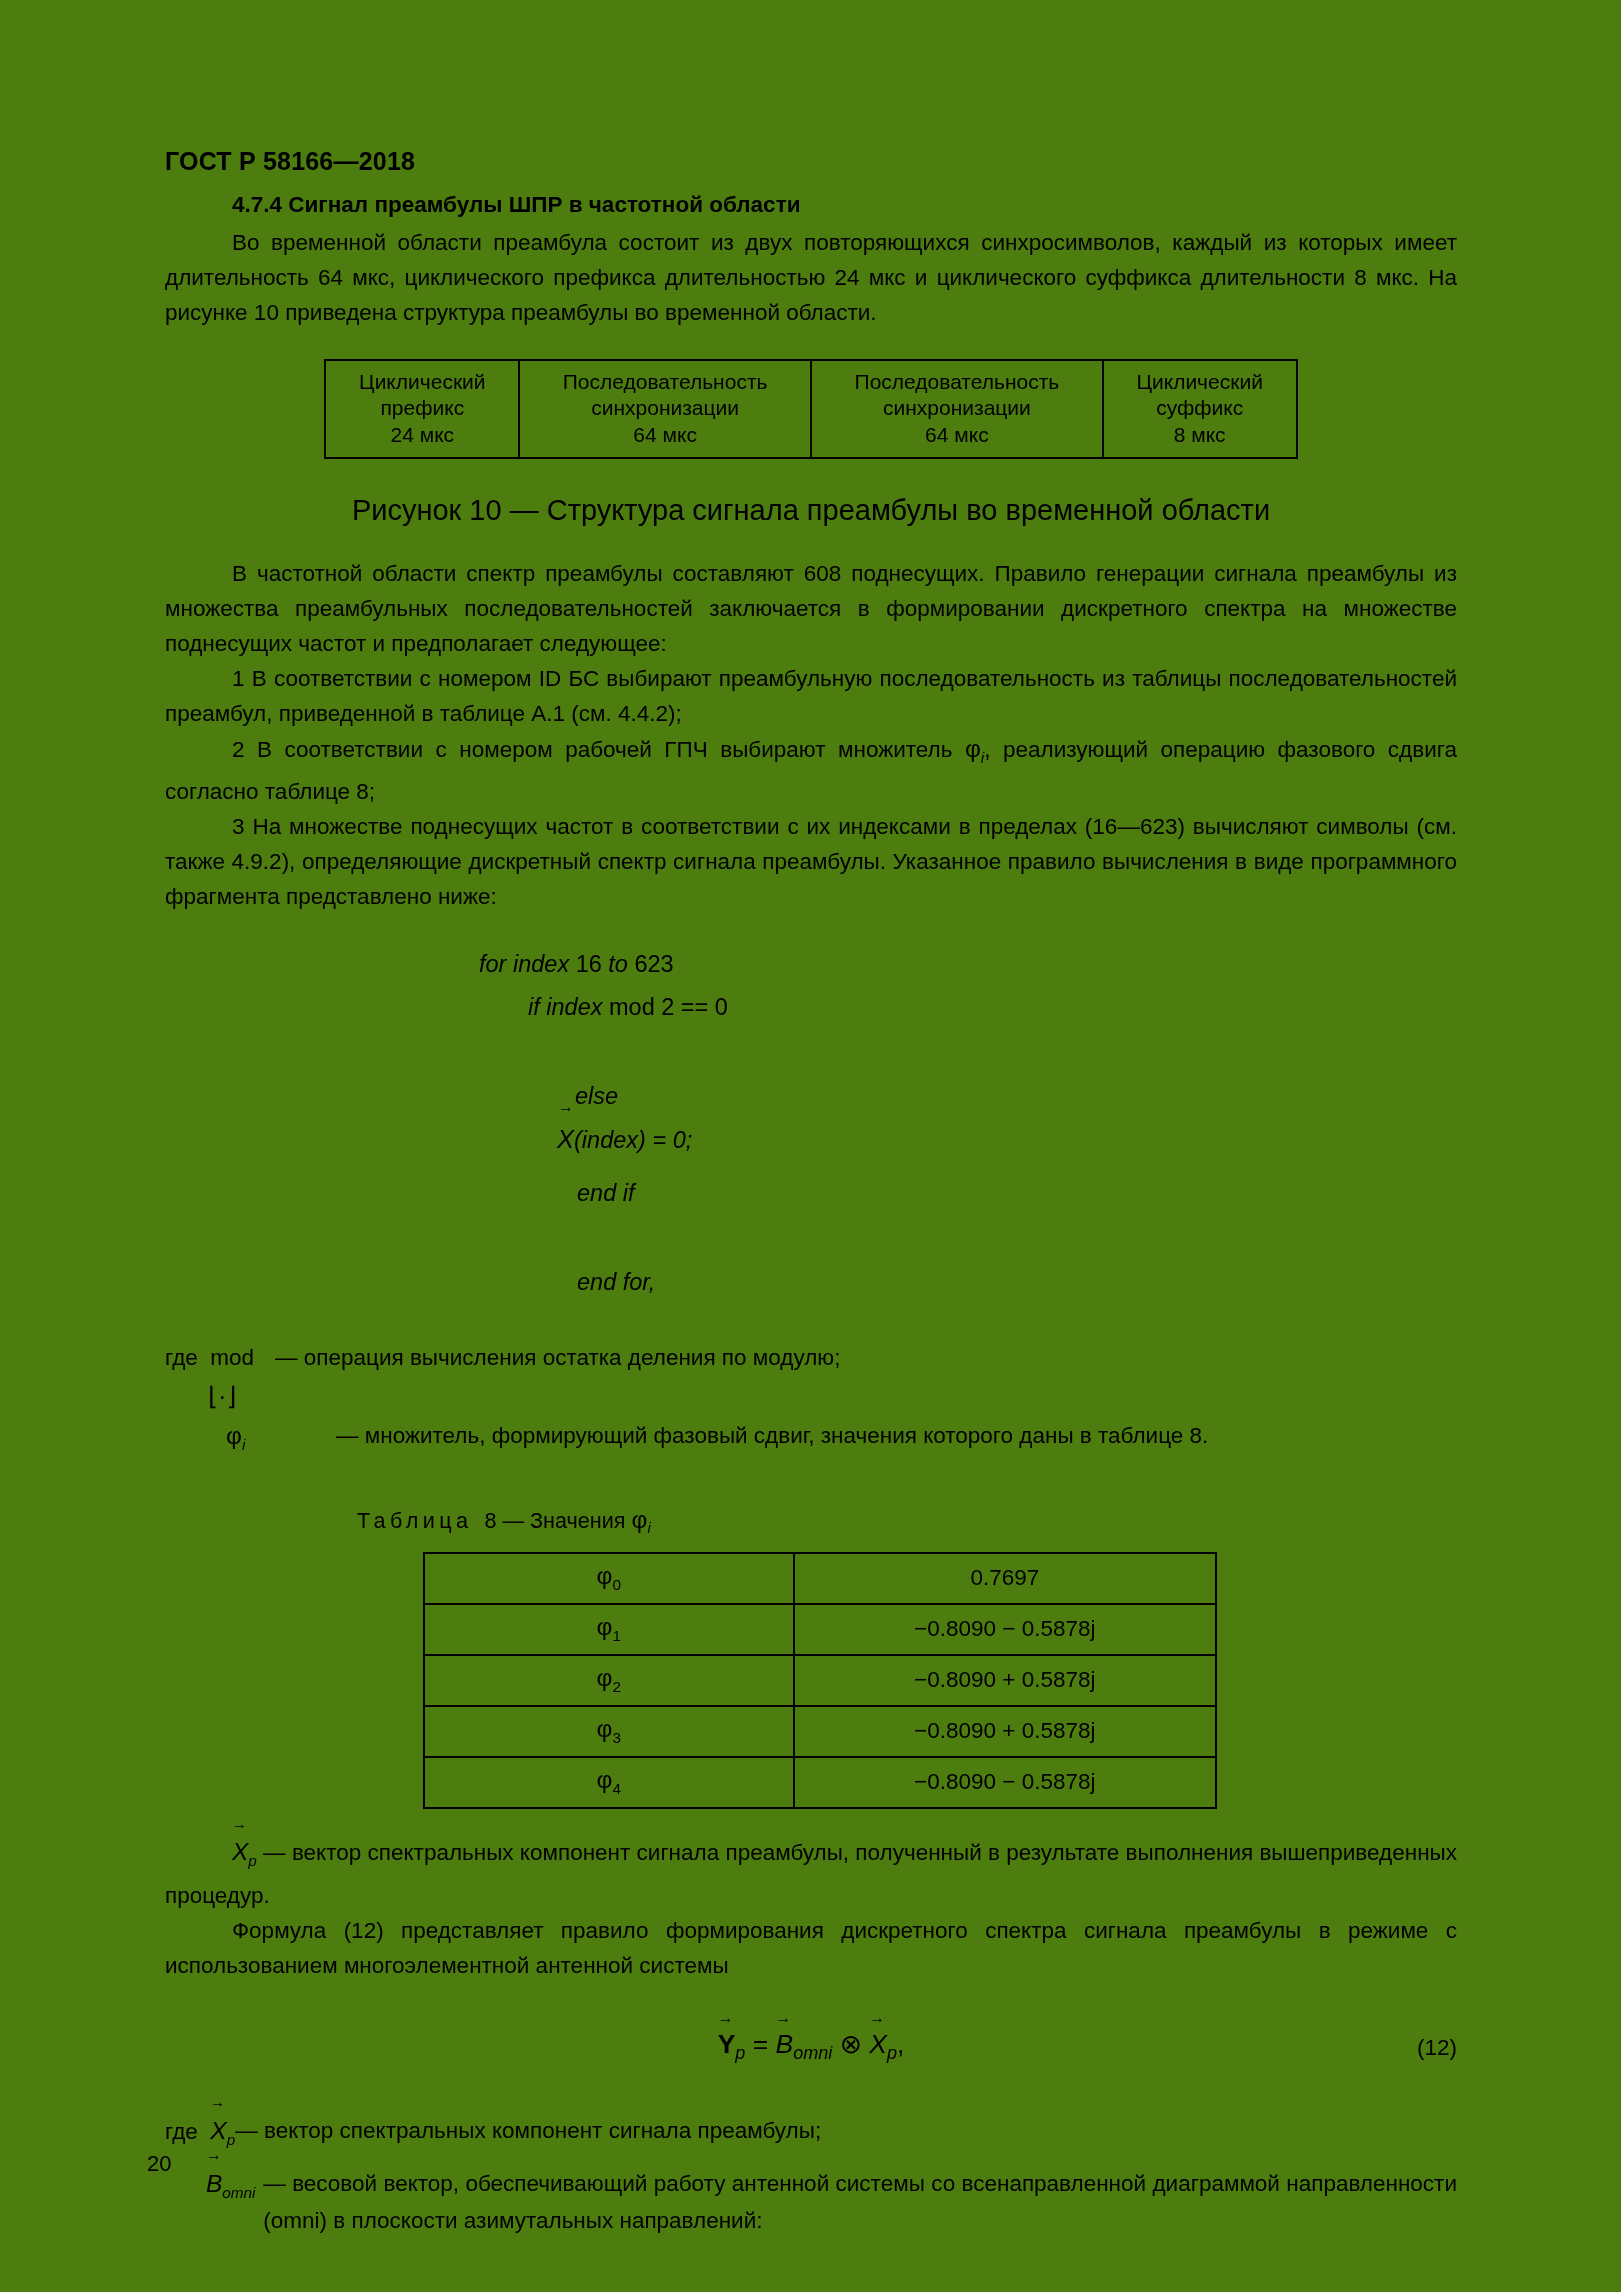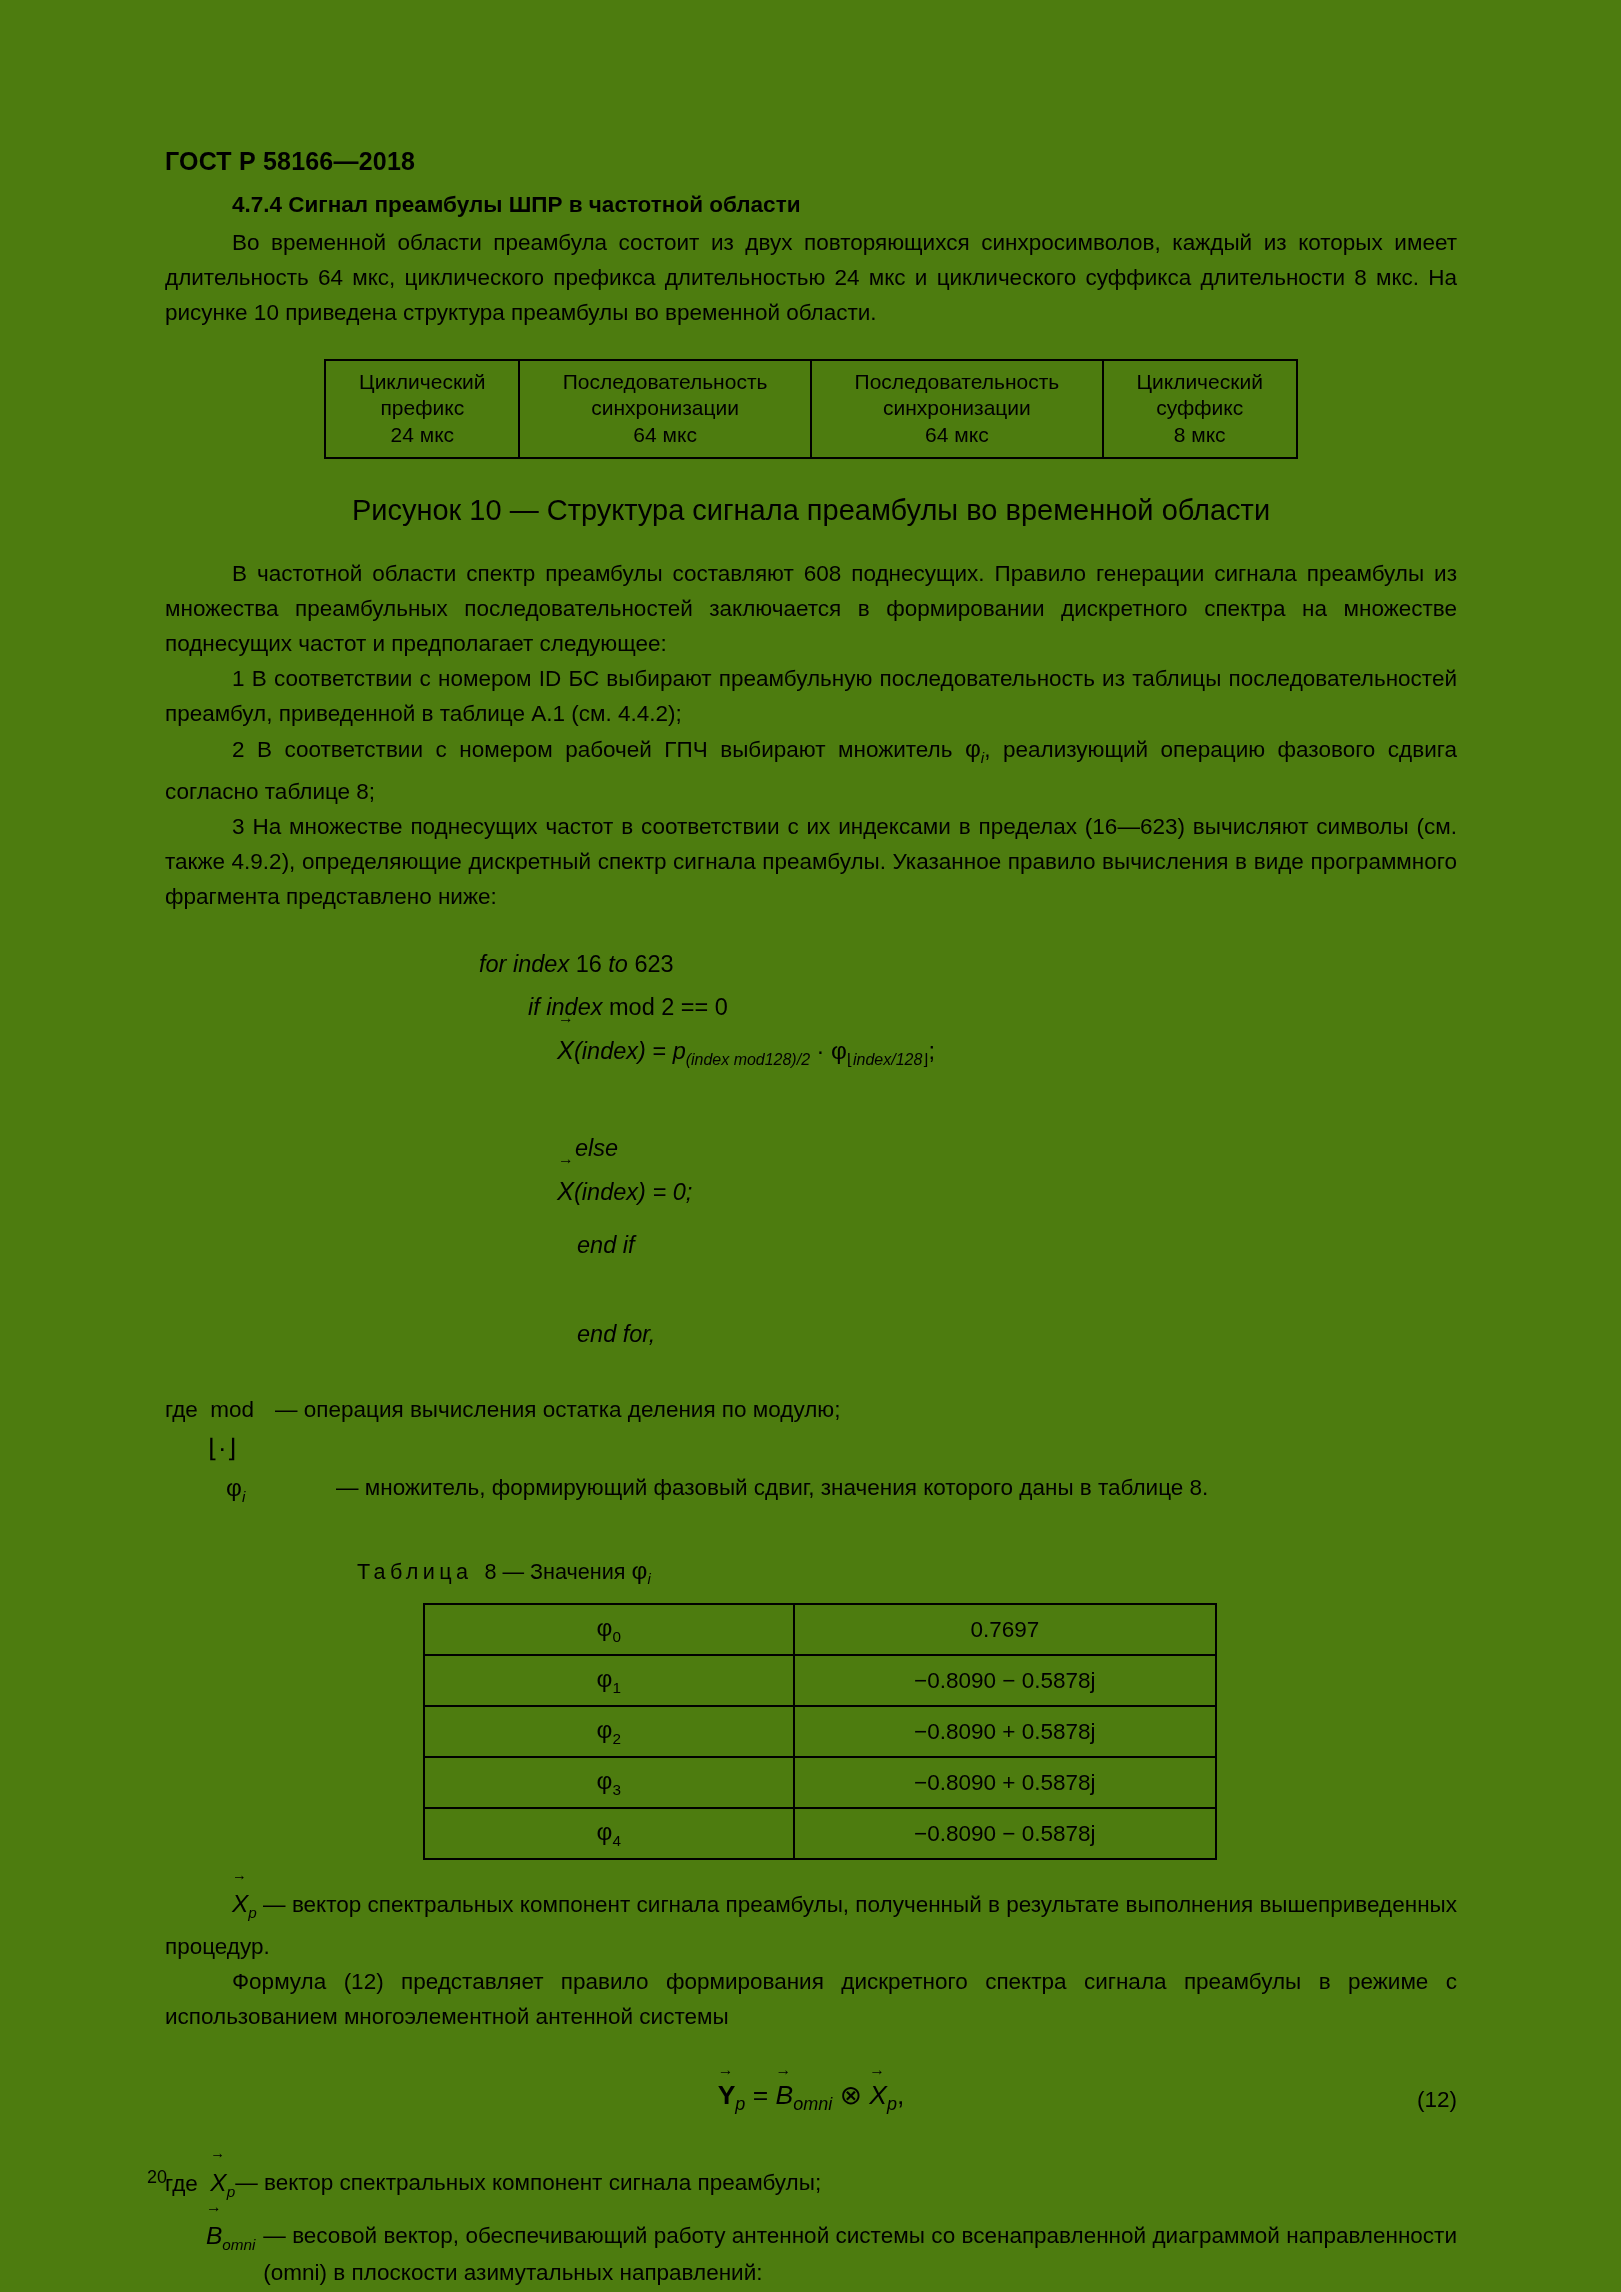--- a/index.html
+++ b/index.html
@@ -220,22 +220,21 @@
     line-height: 1;
     position: relative;
     top: 2.9px;
   }
 
   
   .page-number {
     position: absolute;
     left: 147px;
     top: 2151px;
-    font-size: 18px;
-    margin-top: 16px;
+    font-size: 22px;
   }
 </style>
 </head>
 <body>
 
 <div class="page">
 
   <div class="doc-header">ГОСТ Р 58166—2018</div>
 
   <div class="content" style="top:192px;">
@@ -281,21 +280,20 @@
 
     <p class="body indent"><span>2 В соответствии с номером рабочей ГПЧ выбирают множитель </span><span class="phi">φ</span><sub class="sm">i</sub><span>, реализующий операцию фазо­вого сдвига согласно таблице 8;</span></p>
 
     <p class="body indent">3 На множестве поднесущих частот в соответствии с их индексами в пределах (16—623) вычисля­ют символы (см. также 4.9.2), определяющие дискретный спектр сигнала преамбулы. Указанное прави­ло вычисления в виде программного фрагмента представлено ниже:</p>
 
     <div class="code-block">
       <div class="code-line" style="padding-left:314px;"><span class="ital">for index</span><span> 16 </span><span class="ital">to</span><span> 623</span></div>
 
       <div class="code-line" style="padding-left:363px;"><span class="ital">if index</span><span> mod 2 == 0</span></div>
 
-      <div class="code-line" style="padding-left:392px;"><span class="vecx">X</span><span class="ital">(index)</span><span> = </span><span class="ital">p</span><sub class="sm">(index mod128)/2</sub><span> · </span><span class="phi">φ</span><sub class="smn">⌊</sub><sub class="sm">index/128</sub><sub class="smn">⌋</sub><span>;</span></div>
 
       <div class="code-line ital" style="padding-left:410px;">else</div>
 
       <div class="code-line" style="padding-left:392px;"><span class="vecx">X</span><span class="ital">(index) = 0;</span></div>
 
       <div class="code-line ital" style="padding-left:412px;margin-top:9.8px;">end if</div>
 
       <div class="code-line ital" style="padding-left:412px;">end for,</div>
     </div>
 

